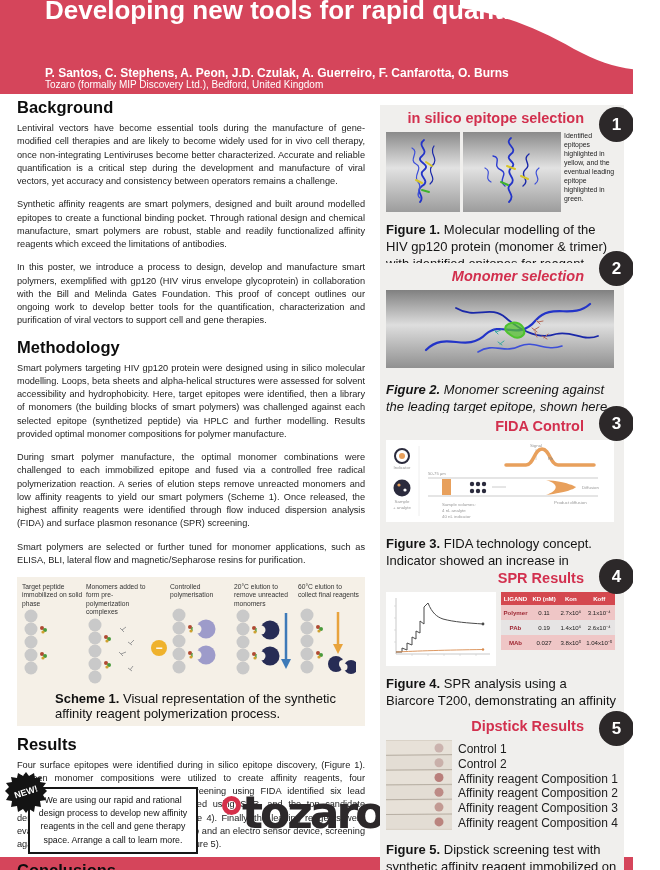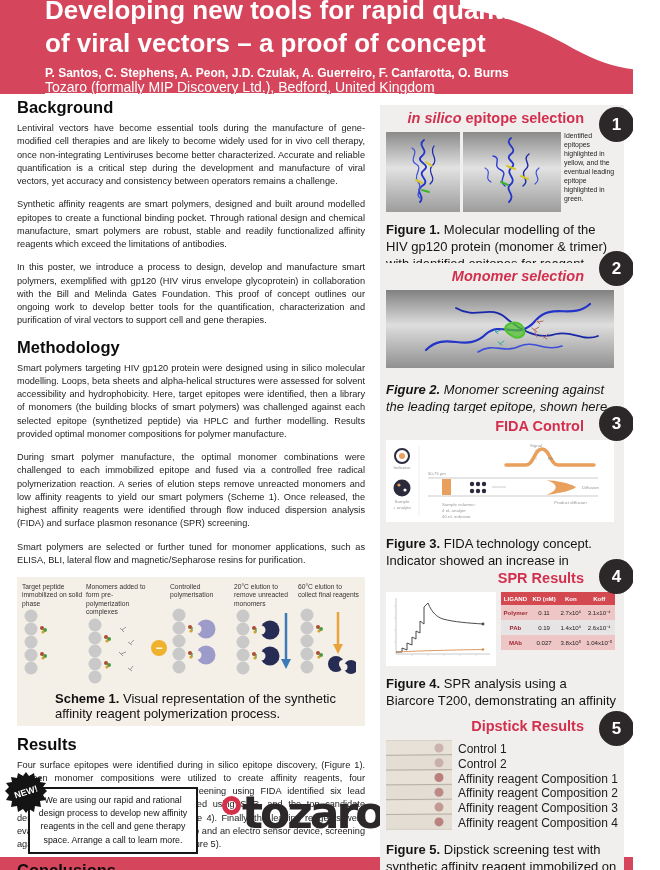--- a/index.html
+++ b/index.html
@@ -4,21 +4,21 @@
 <style>
   html,body{margin:0;padding:0;}
   .poster{position:relative;width:633px;height:870px;background:#ffffff;overflow:hidden;
           font-family:"Liberation Sans",sans-serif;color:#1c1c1c;}
 
   
   .header{position:absolute;left:0;top:0;width:660px;height:94px;background:#d5455b;}
   .header-blob{position:absolute;right:0;top:0;width:200px;height:80px;}
   .title{position:absolute;left:45px;top:-6px;color:#fff;font-size:26px;font-weight:bold;line-height:1.28;}
   .authors{position:absolute;left:45px;top:66px;color:#fff;font-size:12px;font-weight:bold;}
-  .affiliation{position:absolute;left:45px;top:79px;color:#fff;font-size:14px;text-decoration:underline;}
+  .affiliation{position:absolute;left:45px;top:79px;color:#fff;font-size:10px;}
 
   
   .red-line{position:absolute;left:641px;top:88px;width:10px;height:782px;background:#d5455b;}
   .bottom-bar{position:absolute;left:0;top:857px;width:660px;height:13px;background:#d5455b;}
 
   
   .left-col{position:absolute;left:17px;top:98px;width:348px;}
   .left-col h2{font-size:16.5px;font-weight:bold;color:#0d0d0d;margin:0 0 5px 0;}
   .left-col h2.mt{margin-top:3px;}
   p.body{font-size:9.2px;line-height:1.44;text-align:justify;margin:0 0 10px 0;color:#1c1c1c;}
@@ -38,21 +38,21 @@
   .callout{position:absolute;left:28px;top:787px;width:150px;border:2px solid #161616;background:#fff;
            padding:5px 8px;font-size:8.8px;line-height:1.5;text-align:center;color:#111;}
   .logo{position:absolute;left:196px;top:792px;display:flex;align-items:flex-start;margin-left:26px;}
   .logo-dot{width:9px;height:9px;border:5px solid #d5304a;border-radius:50%;margin:4px 1px 0 0;}
   .logo-text{font-family:"DejaVu Sans",sans-serif;font-size:44px;font-weight:bold;color:#2c282a;
              letter-spacing:-3px;line-height:0.95;}
 
   
   .panel{position:absolute;left:380px;width:244px;background:#f0efed;padding:6px;box-sizing:border-box;}
   .panel-title{text-align:right;color:#d2304e;font-weight:bold;font-size:14.5px;margin:0 34px 5px 0;line-height:1.1;}
-  .panel-title .it{font-style:italic;}
+  .panel-title .it{}
   .cap{font-size:13px;line-height:1.32;margin-top:9px;color:#141414;}
   .cap b{font-weight:bold;}
   .p1-row{display:flex;gap:3px;align-items:flex-start;}
   .p1-note{font-size:6.9px;line-height:1.3;color:#222;width:54px;}
   .p4-row{display:flex;gap:5px;align-items:flex-start;}
   table.spr{border-collapse:collapse;width:114px;font-size:6.1px;}
   table.spr th{background:#d4484f;color:#fff;font-weight:bold;padding:3px 1px;text-align:center;}
   table.spr td{padding:3px 1px;text-align:center;color:#222;}
   table.spr tr.odd td{background:#efc6c6;}
   table.spr tr.even td{background:#e6e4e4;}
@@ -69,21 +69,20 @@
 <body>
 
 <div class="poster">
 
   <div class="header">
     <svg class="header-blob" viewBox="0 0 200 80" preserveAspectRatio="none">
       <path d="M0,0 L200,0 L200,68 C172,73 146,66 114,49 C76,27 38,13 0,8 Z" fill="#ffffff"></path>
     </svg>
     <div class="title">
       <div>Developing new tools for rapid quantification</div>
-      <div>of viral vectors – a proof of concept</div>
     </div>
     <div class="authors">P. Santos, C. Stephens, A. Peon, J.D. Czulak, A. Guerreiro, F. Canfarotta, O. Burns</div>
     <div class="affiliation">Tozaro (formally MIP Discovery Ltd.), Bedford, United Kingdom</div>
   </div>
 
   <div class="red-line"></div>
   <div class="bottom-bar"></div>
 
   <div class="left-col">
 

